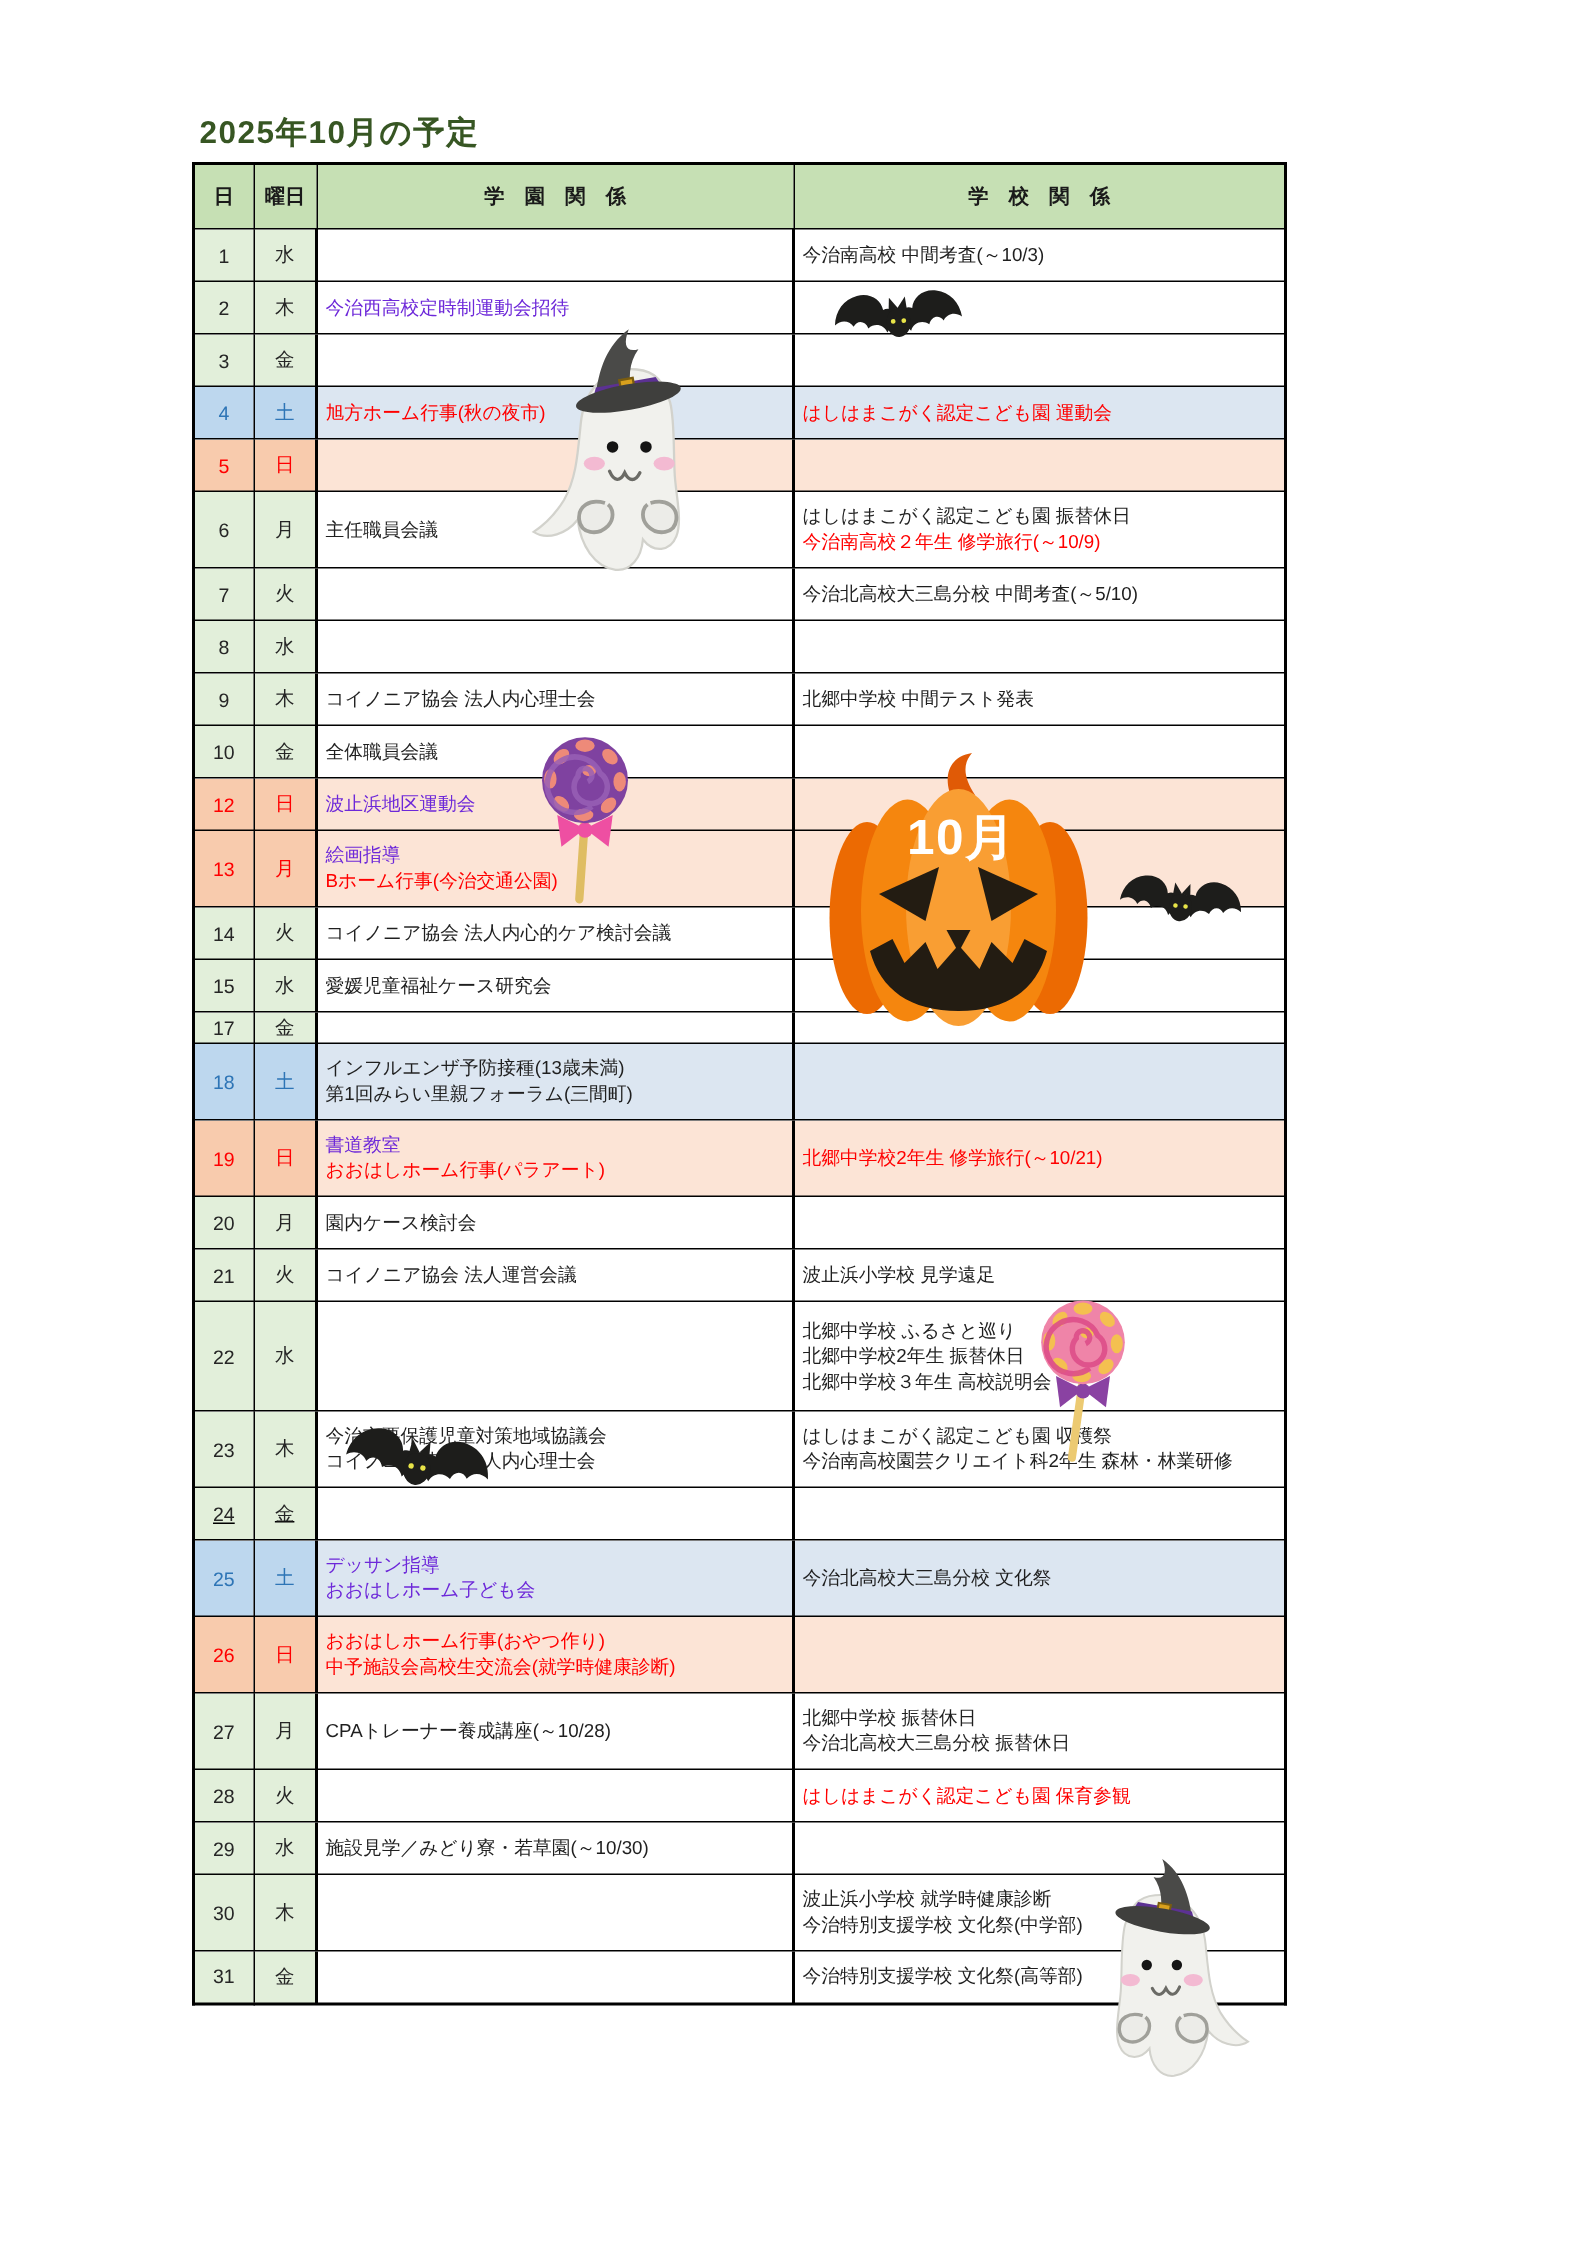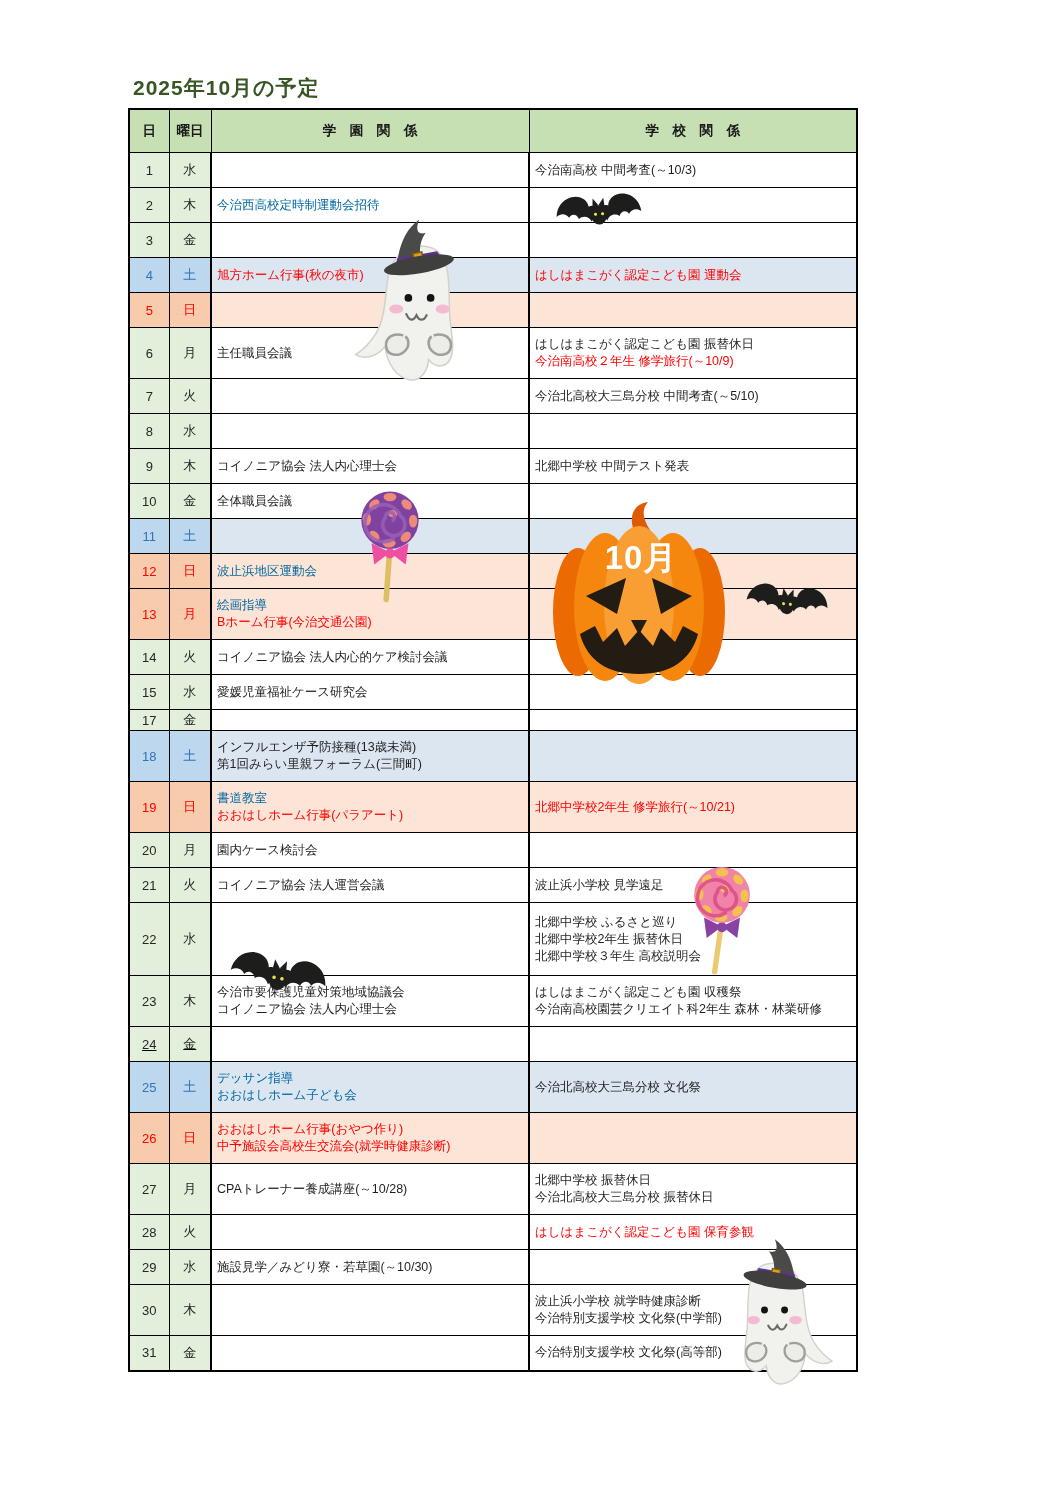--- a/index.html
+++ b/index.html
@@ -26,21 +26,21 @@
   td { vertical-align:middle; }
   td.day-cell, td.wd-cell {
     text-align:center; font-size:13px; color:#262626; padding:1px;
   }
   td.wd-cell { border-right:2px solid #000; }
   td.event-cell { padding:2px 5px; border-right:2px solid #000; }
   td.event-cell:last-child { border-right:1px solid #000; }
   .line { font-size:12.5px; line-height:17px; white-space:nowrap; }
   .line-black { color:#1f1f1f; }
   .line-red { color:#ff0000; }
-  .line-blue { color:#0369a1; }
+  .line-blue { color:#6d28d9; }
   tr.row-weekday td.day-cell, tr.row-weekday td.wd-cell { background:#e2efda; }
   tr.row-weekday td.event-cell { background:#ffffff; }
   tr.row-sat td.day-cell, tr.row-sat td.wd-cell { background:#bdd7ee; color:#2e75b6; }
   tr.row-sat td.event-cell { background:#dce6f1; }
   tr.row-sun td.day-cell, tr.row-sun td.wd-cell { background:#f8cbad; color:#ff0000; }
   tr.row-sun td.event-cell { background:#fce4d6; }
   .decor { position:absolute; pointer-events:none; }
   .decor svg { display:block; width:100%; height:100%; }
   .pumpkin-label {
     position:absolute; left:50px; top:36px; width:80px;
@@ -143,26 +143,20 @@
           <td class="event-cell">
             <div class="line line-black">北郷中学校 中間テスト発表</div>
           </td>
         </tr>
         <tr class="row-weekday" style="height: 35px;">
           <td class="day-cell">10</td>
           <td class="wd-cell">金</td>
           <td class="event-cell">
             <div class="line line-black">全体職員会議</div>
           </td>
-          <td class="event-cell"></td>
-        </tr>
-        <tr class="row-sat" style="height: 35px;">
-          <td class="day-cell">11</td>
-          <td class="wd-cell">土</td>
-          <td class="event-cell"></td>
           <td class="event-cell"></td>
         </tr>
         <tr class="row-sun" style="height: 35px;">
           <td class="day-cell">12</td>
           <td class="wd-cell">日</td>
           <td class="event-cell">
             <div class="line line-blue">波止浜地区運動会</div>
           </td>
           <td class="event-cell"></td>
         </tr>

